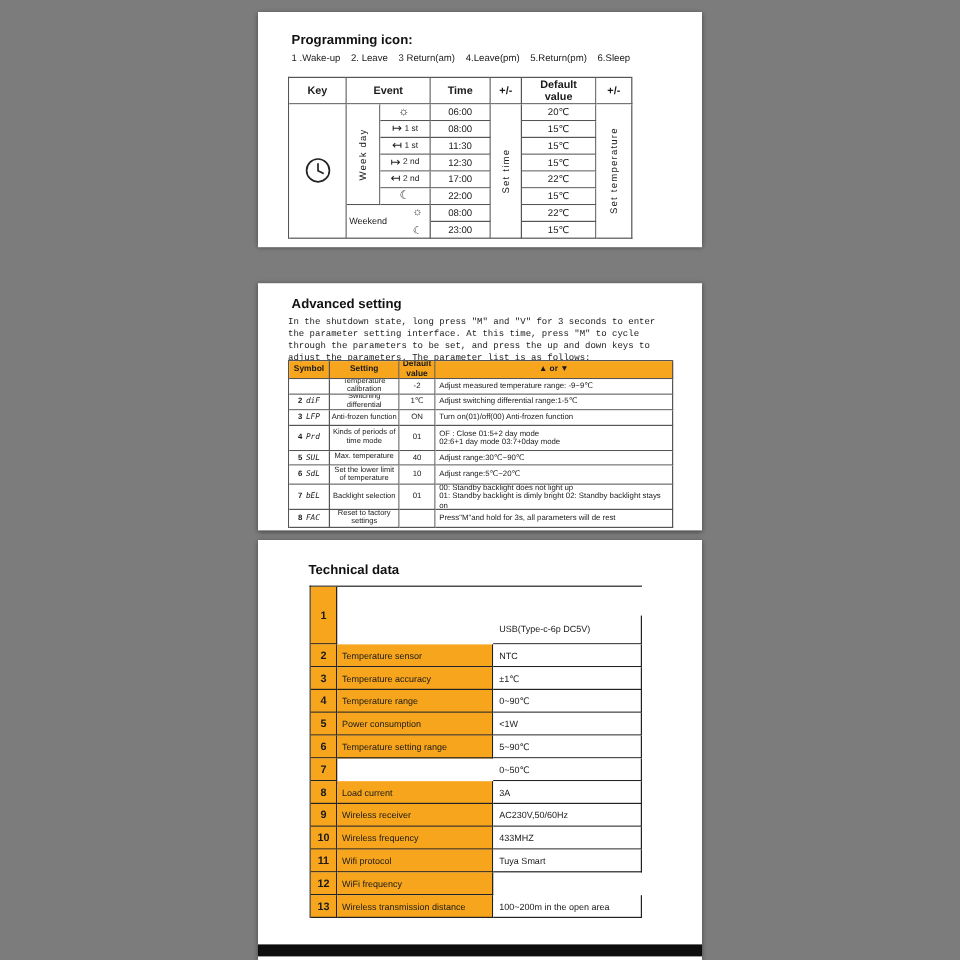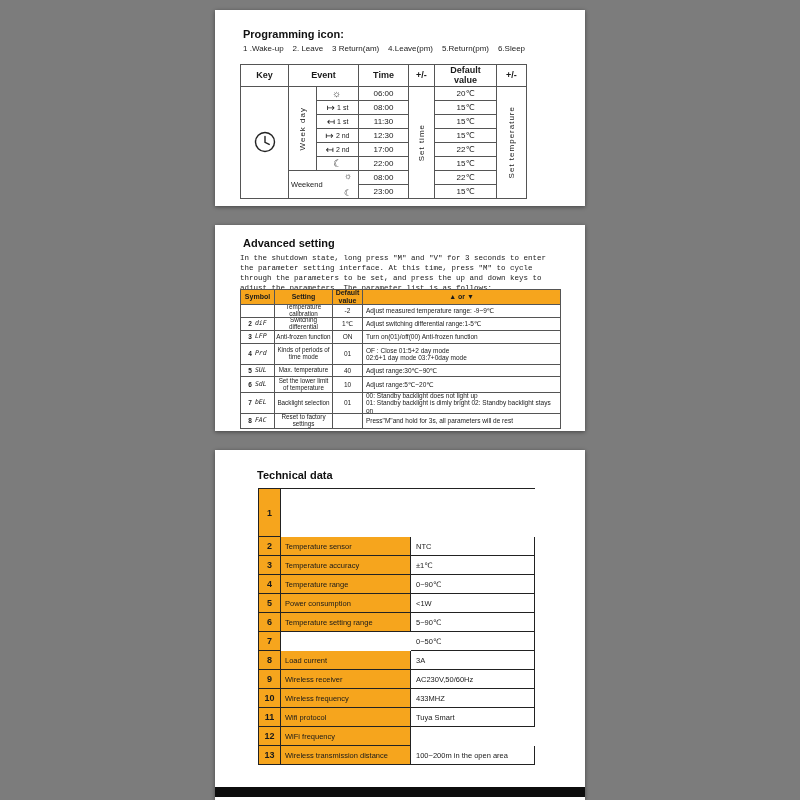--- a/index.html
+++ b/index.html
@@ -1,19 +1,19 @@
 <!DOCTYPE html>
 <html><head>
 <meta charset="utf-8">
 <style>
   html,body{margin:0;padding:0;background:#7c7c7c;font-family:"Liberation Sans","DejaVu Sans",sans-serif;color:#1a1a1a;}
   .page{position:relative;width:800px;height:800px;background:#7c7c7c;overflow:hidden;}
   .card{position:absolute;background:#ffffff;box-shadow:0 1px 4px rgba(0,0,0,.45);}
   .c1{left:215px;top:10px;width:370px;height:196px;}
-  .c2{left:215px;top:225px;width:370px;height:206px;}
+  .c2{left:215px;top:236px;width:370px;height:206px;}
   .c3{left:215px;top:450px;width:370px;height:350px;}
   .sec-title{position:absolute;font-weight:bold;font-size:11px;color:#111;}
   .legend{position:absolute;left:28px;top:34px;font-size:8px;white-space:pre;color:#222;}
 
   
   .ptable{position:absolute;left:25px;top:54px;display:grid;
     grid-template-columns:48px 28px 42px 50px 26px 62px 30px;
     grid-template-rows:22px repeat(8,14px);
     border-top:1px solid #555;border-left:1px solid #555;font-size:8px;}
   .ptable>div{border-right:1px solid #555;border-bottom:1px solid #555;display:flex;align-items:center;justify-content:center;background:#fff;overflow:hidden;}
@@ -218,20 +218,21 @@
       <div class="desc" style="grid-area:9/4;">Press"M"and hold for 3s, all parameters will de rest</div>
     </div>
   </div>
 
   <div class="card c3">
     <div class="sec-title" style="left:42px;top:19px;">Technical data</div>
 
     <div class="ttable">
 
       <div class="num" style="grid-area:1/1/3/2;">1</div>
+      <div class="val" style="grid-area:2/3/3/4;">USB(Type-c-6p DC5V)</div>
 
       <div class="num" style="grid-area:3/1;">2</div>
       <div class="name" style="grid-area:3/2;">Temperature sensor</div>
       <div class="val" style="grid-area:3/3;">NTC</div>
 
       <div class="num" style="grid-area:4/1;">3</div>
       <div class="name" style="grid-area:4/2;">Temperature accuracy</div>
       <div class="val" style="grid-area:4/3;">±1℃</div>
 
       <div class="num" style="grid-area:5/1;">4</div>

